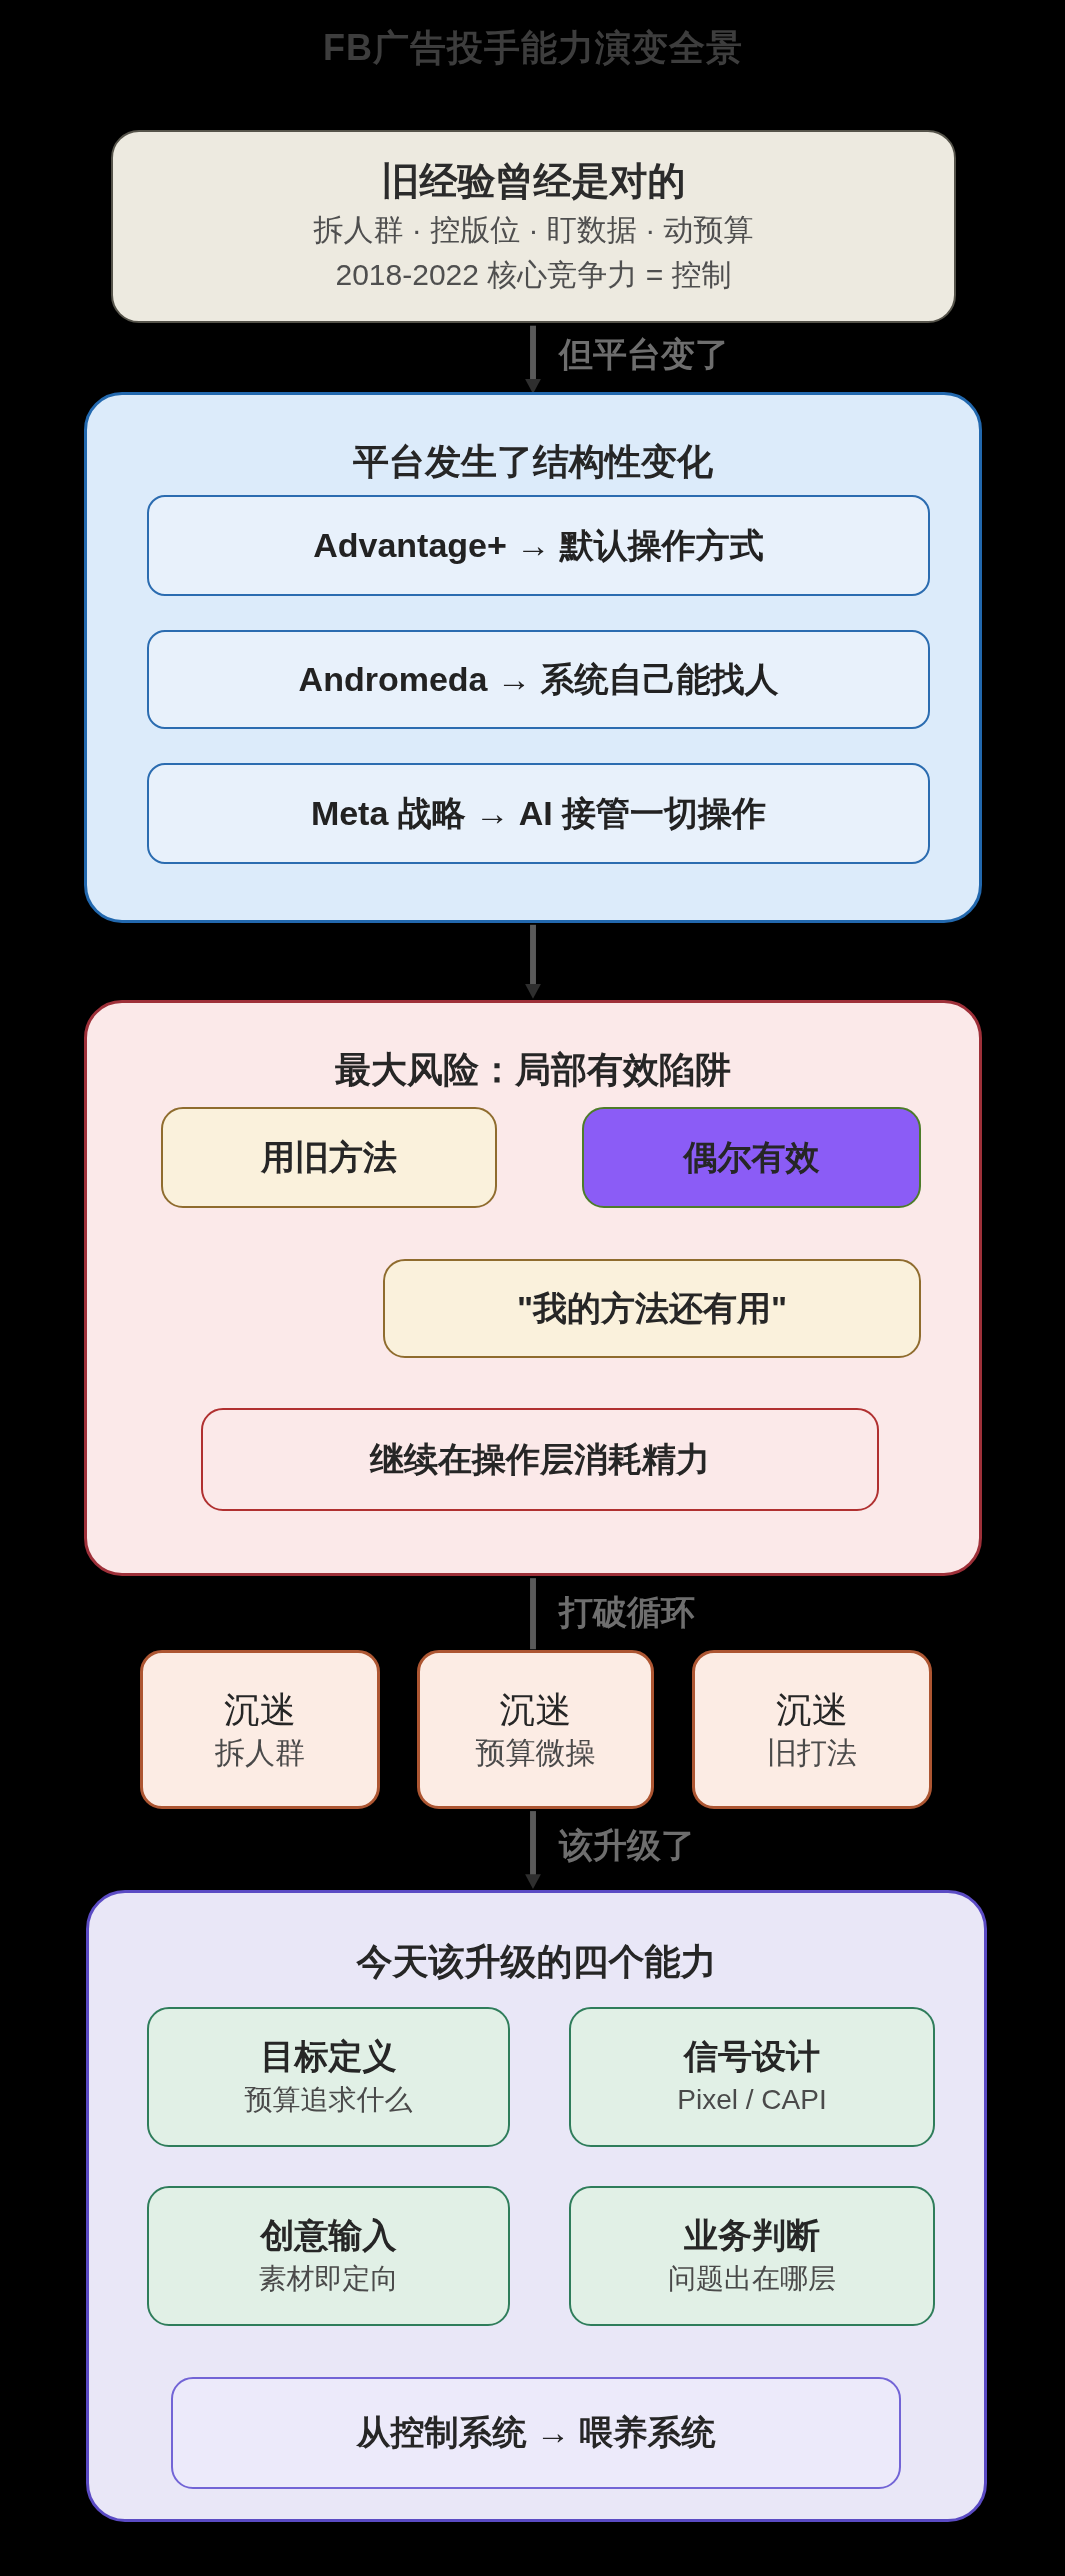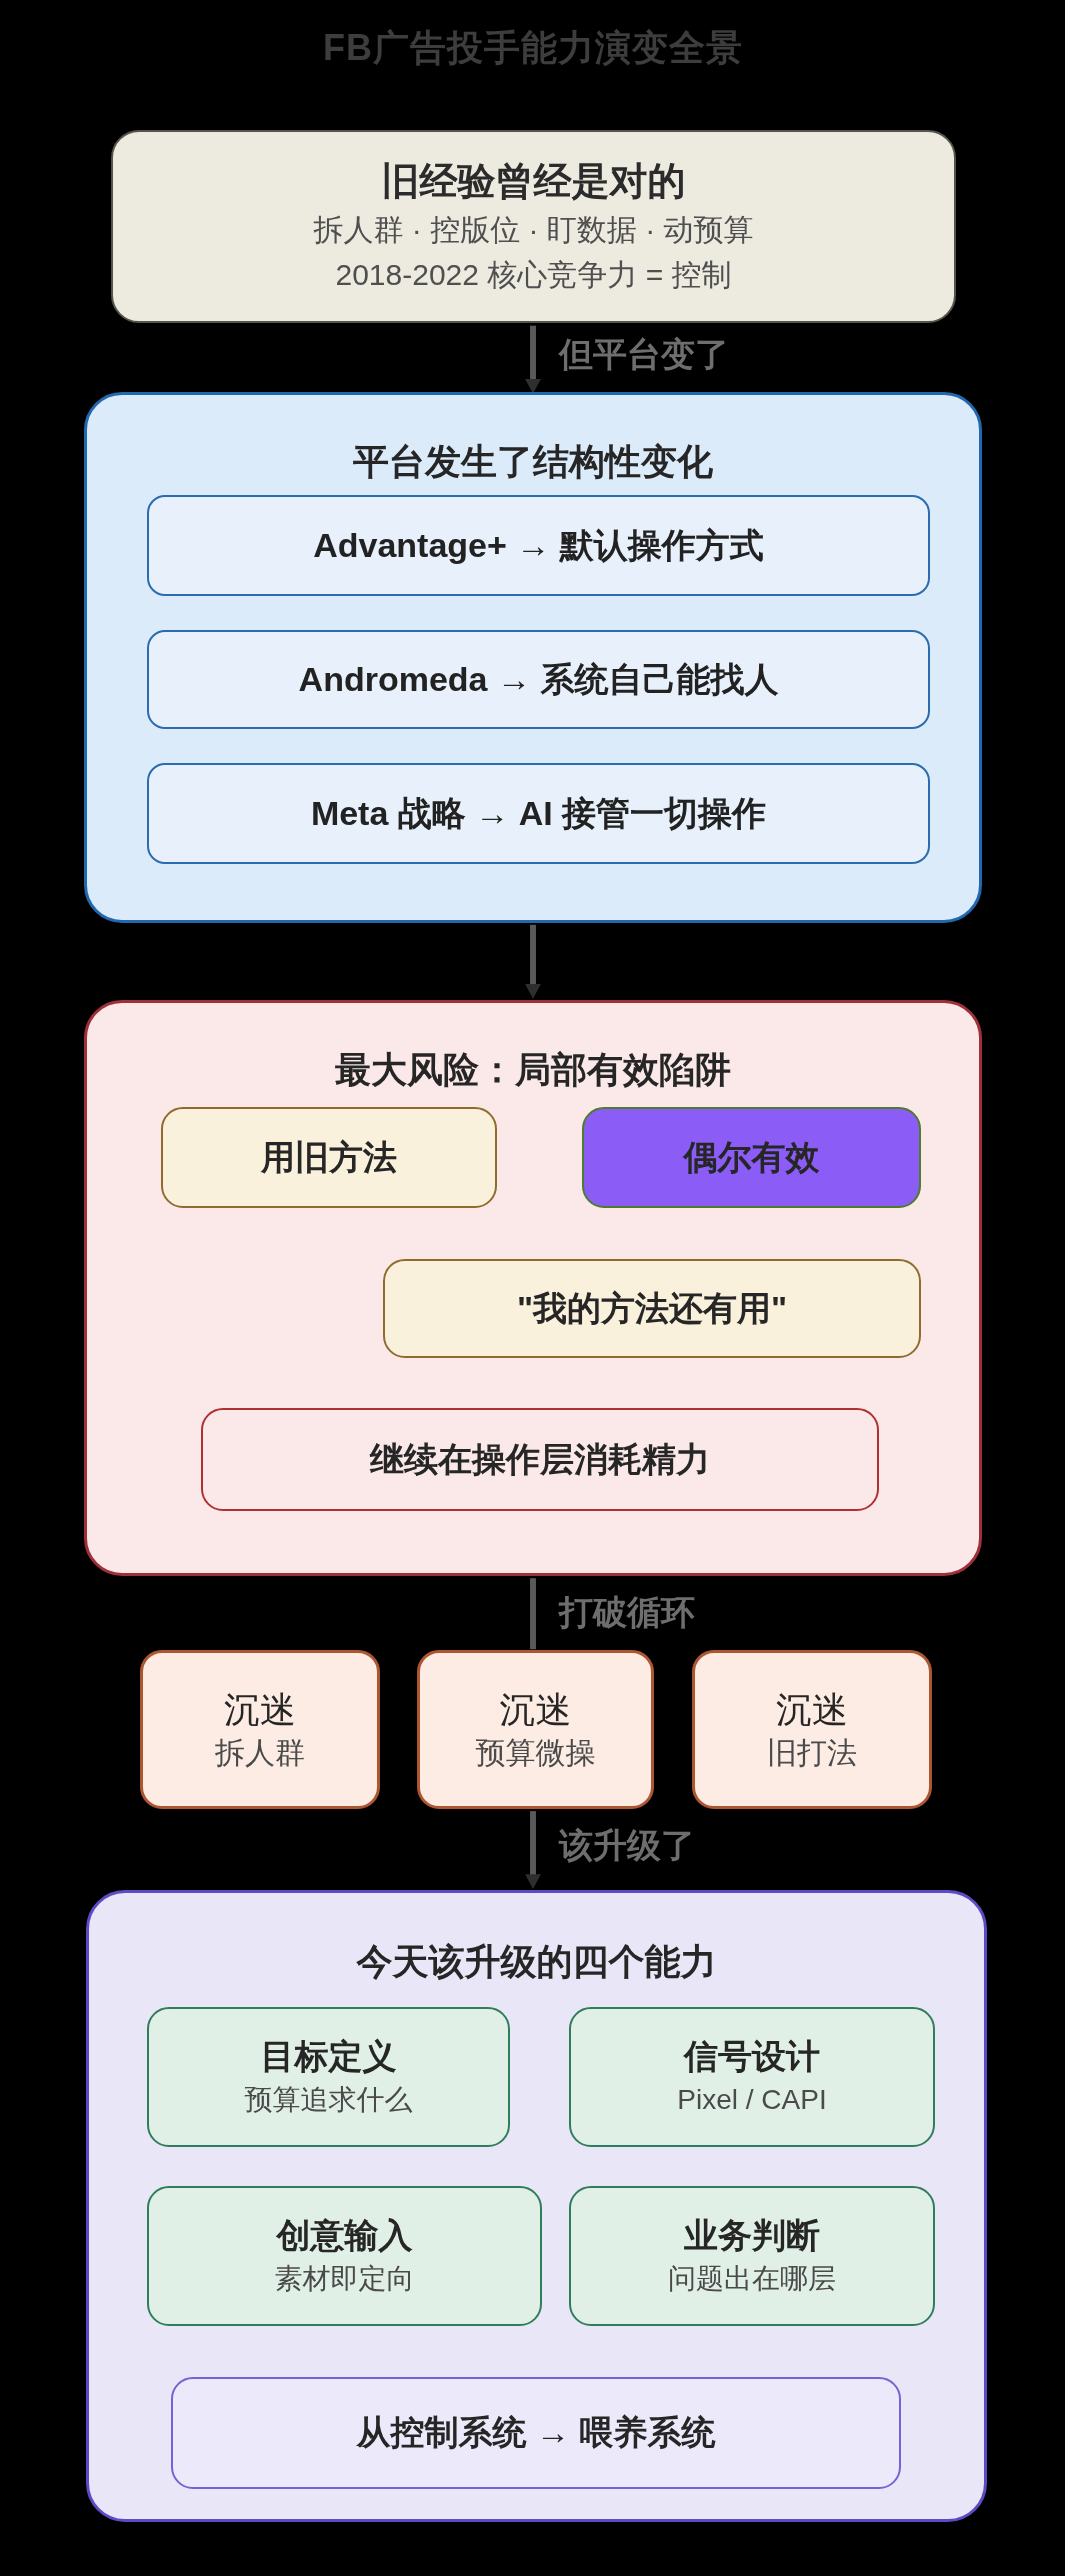--- a/index.html
+++ b/index.html
@@ -178,21 +178,21 @@
     <div class="container-title nowrap">今天该升级的四个能力</div>
 
     <div class="abs mint-box center-text" style="left:58px;top:114px;width:363px;height:140px;">
       <div class="h nowrap">目标定义</div>
       <div class="s nowrap">预算追求什么</div>
     </div>
     <div class="abs mint-box center-text" style="left:480px;top:114px;width:366px;height:140px;">
       <div class="h nowrap">信号设计</div>
       <div class="s nowrap">Pixel / CAPI</div>
     </div>
-    <div class="abs mint-box center-text" style="left:58px;top:293px;width:395px;height:140px;">
+    <div class="abs mint-box center-text" style="left:58px;top:293px;width:363px;height:140px;">
       <div class="h nowrap">创意输入</div>
       <div class="s nowrap">素材即定向</div>
     </div>
     <div class="abs mint-box center-text" style="left:480px;top:293px;width:366px;height:140px;">
       <div class="h nowrap">业务判断</div>
       <div class="s nowrap">问题出在哪层</div>
     </div>
 
     <div class="abs lavender-box center-text nowrap" style="left:82px;top:484px;width:730px;height:112px;">从控制系统 → 喂养系统</div>
   </div>

